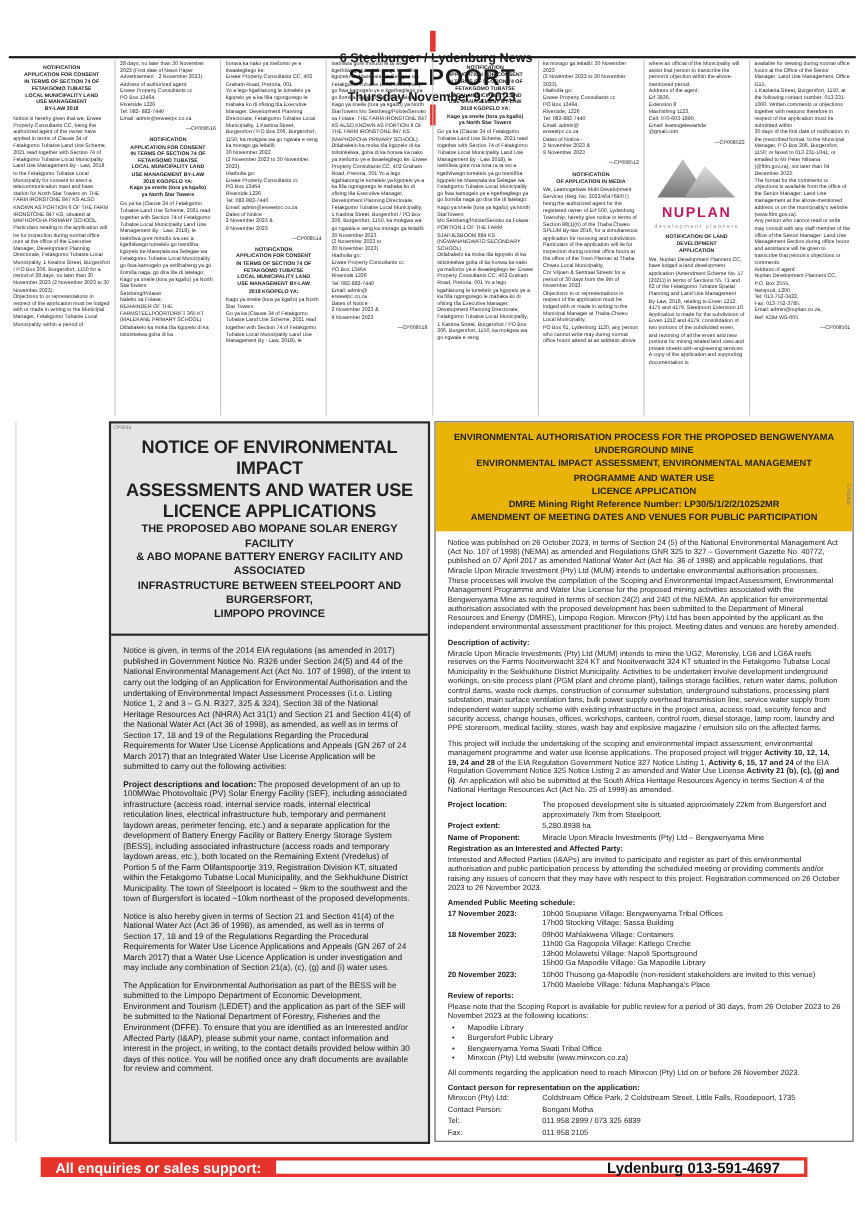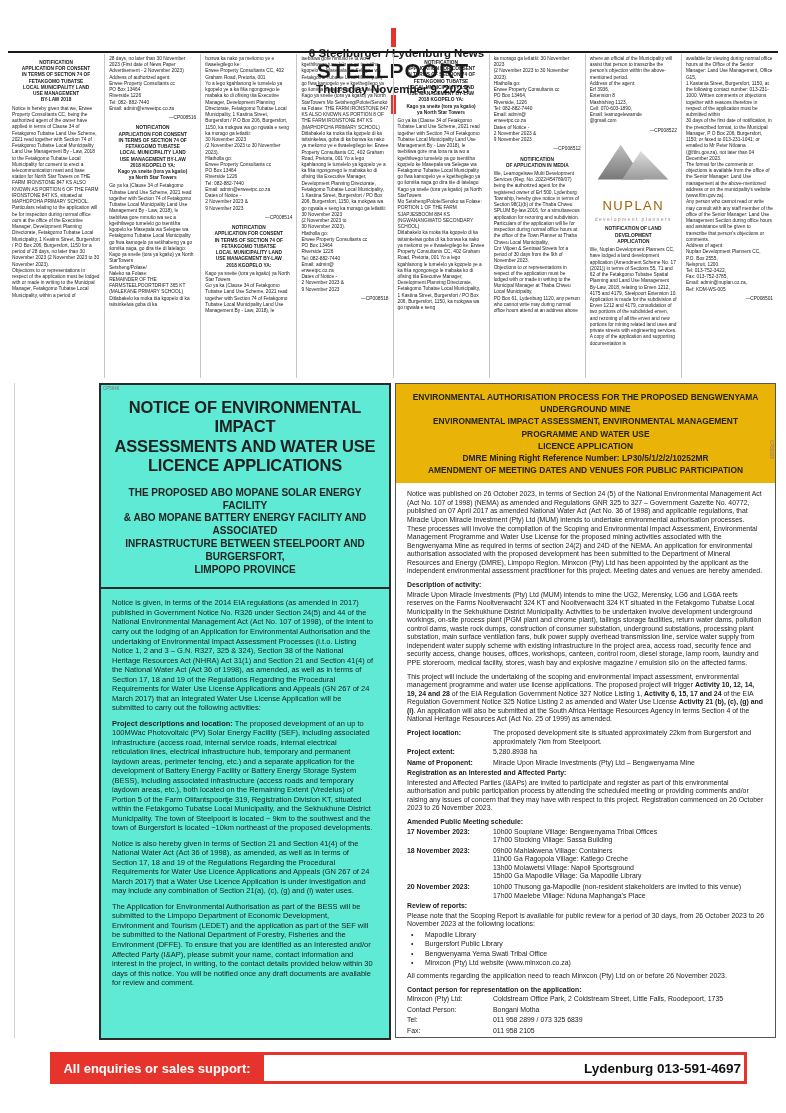--- a/index.html
+++ b/index.html
@@ -18,30 +18,30 @@
   
   .cols{position:absolute;left:8px;right:9px;top:54px;height:324px;
         display:grid;grid-template-columns:repeat(8,1fr);overflow:hidden;
         font-size:4.8px;line-height:1.3;}
   .col{padding:2px 4px;overflow:hidden;}
   .col + .col{border-left:1px solid var(--rule);}
   .nb{white-space:pre-line;margin:0 0 3px 0;}
   .nh{font-weight:bold;text-align:center;white-space:pre-line;margin:4px 0 2px 0;}
   .ncode{text-align:right;margin:1px 0 4px 0;border-top:0;}
   .nuplan{margin:7px 0 4px 0;text-align:center;}
-  .nuplan-word{font-weight:normal;font-size:13px;letter-spacing:1.5px;color:#a16207;margin-top:15px;}
+  .nuplan-word{font-weight:bold;font-size:13px;letter-spacing:1.5px;color:#be185d;margin-top:1px;}
   .nuplan-tag{font-size:5px;letter-spacing:1.4px;color:#929292;margin-top:1px;}
 
   
   .lbox{position:absolute;left:99px;top:383px;width:292px;height:657px;
-        border:2px solid #2a2a2a;box-sizing:border-box;overflow:hidden;background:#5eead4;}
+        border:2px solid #2a2a2a;box-sizing:border-box;overflow:hidden;background:#e5e5e5;}
   .lbox .side-code{position:absolute;top:1px;left:2px;font-size:4.5px;color:#777;}
   .lb-head{border-bottom:2px solid #2a2a2a;padding:13px 6px 11px 6px;text-align:center;}
   .lb-title{font-weight:bold;font-size:16.5px;line-height:1.18;letter-spacing:-0.2px;white-space:pre-line;color:#222;}
-  .lb-sub{margin-top:11px;font-weight:bold;font-size:10px;line-height:1.28;white-space:pre-line;color:#222;}
+  .lb-sub{font-weight:bold;font-size:10px;line-height:1.28;white-space:pre-line;color:#222;}
   .lb-body{padding:9px 16px 6px 11px;font-size:7.5px;line-height:1.27;text-align:left;}
   .lb-body p{margin:0 0 6px 0;}
 
   
   .rbox{position:absolute;left:395px;top:383px;width:381px;height:655px;
         border:1.5px solid #555;box-sizing:border-box;overflow:hidden;background:#fff;}
   .rb-head{background:#eab308;padding:7px 10px;text-align:center;font-weight:bold;
            font-size:8.4px;line-height:1.45;white-space:pre-line;color:#222;}
   .rb-body{padding:7px 11px;font-size:6.9px;line-height:1.24;}
   .rb-body p{margin:0 0 5px 0;}
@@ -52,26 +52,26 @@
   .sched .k{flex:0 0 86px;}
   .bullet{display:flex;margin:0 0 1px 0;}
   .bullet:before{content:"•";flex:0 0 14px;padding-left:4px;}
   .bullet .v{flex:1;}
   .rbox .side-code{position:absolute;right:1px;top:56px;writing-mode:vertical-rl;font-size:4.5px;color:#777;}
 
   
   .left-vline{position:absolute;left:14px;top:383px;width:1px;height:655px;background:#d2d2d2;}
 
   
-  .banner{position:absolute;left:50px;top:1052px;width:697px;height:32px;
+  .banner{position:absolute;left:37px;top:1052px;width:697px;height:18px;
           background:var(--red);}
   .banner-label{position:absolute;left:0;top:0;bottom:0;width:214px;display:flex;
                 align-items:center;justify-content:center;color:#fff;font-weight:bold;font-size:13px;}
   .banner-white{position:absolute;left:214px;top:3px;right:3px;bottom:3px;background:#fff;
-                display:flex;align-items:center;justify-content:flex-end;padding-right:3px;
+                display:flex;align-items:center;justify-content:flex-end;padding-right:22px;
                 font-weight:bold;font-size:13.5px;color:#111;}
 </style>
 </head>
 <body>
 
 <div class="page">
 
   <div class="masthead">
     <div class="red-tab"></div>
     <div class="mh-left">6 Steelburger / Lydenburg News</div>

